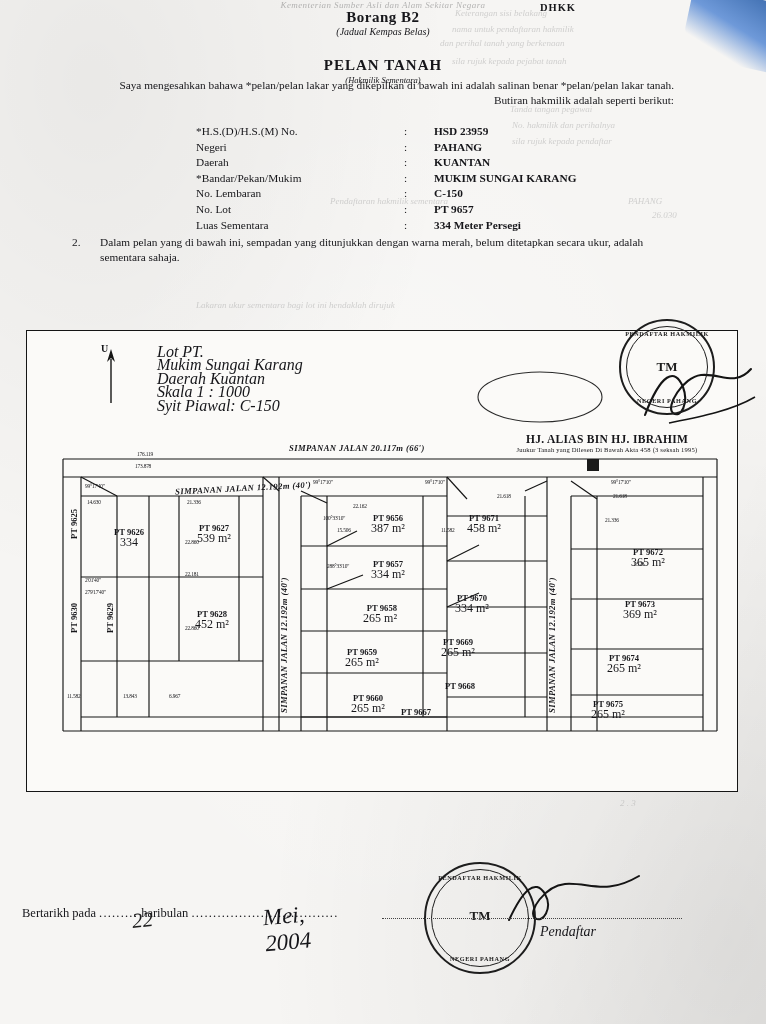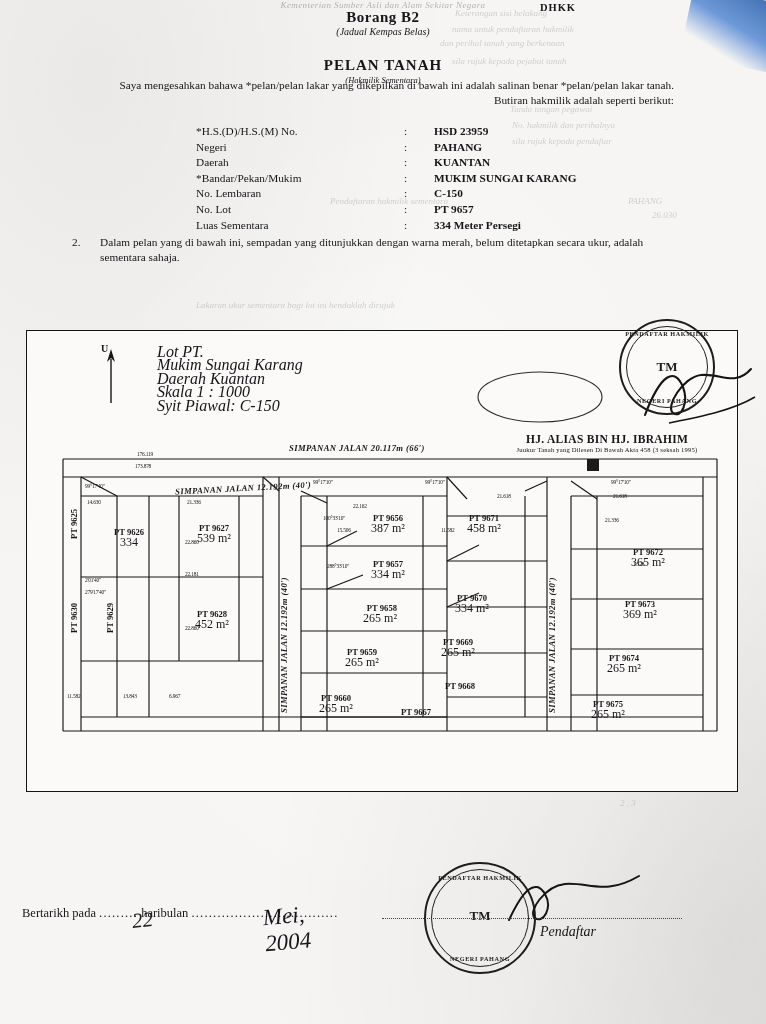--- a/index.html
+++ b/index.html
@@ -384,21 +384,21 @@
     </div>
     <div class="lotlabel" style="left:326px;top:228px;width:70px;">
       <span>PT 9657</span><br><span class="lotarea">334 m²</span>
     </div>
     <div class="lotlabel" style="left:300px;top:272px;width:70px;text-align:right;">
       <span>PT 9658</span><br><span class="lotarea">265 m²</span>
     </div>
     <div class="lotlabel" style="left:300px;top:316px;width:70px;">
       <span>PT 9659</span><br><span class="lotarea">265 m²</span>
     </div>
-    <div class="lotlabel" style="left:274px;top:362px;width:70px;">
+    <div class="lotlabel" style="left:274px;top:362px;width:70px;padding-left:32px;">
       <span>PT 9660</span><br><span class="lotarea">265 m²</span>
     </div>
     <div class="lotlabel" style="left:356px;top:376px;width:66px;">
       <span>PT 9667</span>
     </div>
     <div class="lotlabel" style="left:400px;top:350px;width:66px;">
       <span>PT 9668</span>
     </div>
     <div class="lotlabel" style="left:396px;top:306px;width:70px;">
       <span>PT 9669</span><br><span class="lotarea">265 m²</span>

